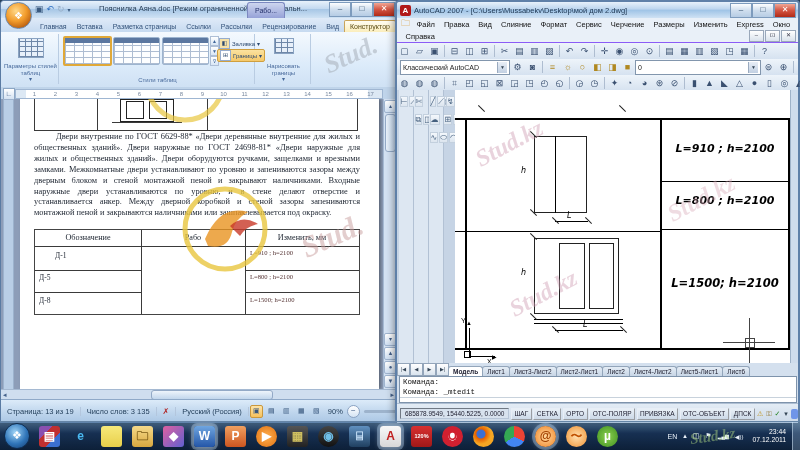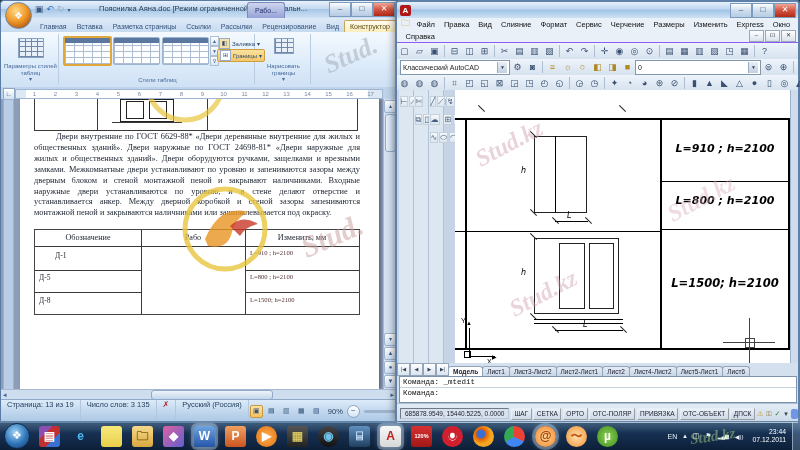--- a/index.html
+++ b/index.html
@@ -44,21 +44,21 @@
   #vruler{position:absolute;left:2px;top:0;width:9px;height:100%;background:#b9cee6;border:1px solid #9cb2cd}
   #wpage{position:absolute;left:19px;top:0;width:359px;height:290px;background:#fff;box-shadow:2px 0 3px rgba(0,0,0,.35)}
   .dline{position:absolute;background:#3a3a3a}
   #wpar{position:absolute;left:14px;top:33px;width:326px;font-family:"Liberation Serif",serif;font-size:8.4px;line-height:10.9px;text-align:justify;text-indent:22px;color:#1c2430}
   .wtbl{position:absolute;font-family:"Liberation Serif",serif;color:#1c2430}
   #wvscroll{position:absolute;right:1px;top:0;width:13px;height:100%;background:#d3e1f2;border-left:1px solid #a5b9d2}
   .sbtn{width:11px;height:11px;margin:1px auto;border:1px solid #9fb4cf;border-radius:2px;background:linear-gradient(#fff,#cfdff2);font-size:6px;text-align:center;line-height:10px;color:#44618a}
   #wvthumb{width:9px;height:36px;margin:1px auto;border:1px solid #93a9c6;border-radius:3px;background:linear-gradient(90deg,#e9f1fa,#c2d6ec)}
   #whscroll{position:absolute;left:0;top:388px;width:100%;height:10px;background:#cfdeef;border-top:1px solid #a5b9d2;display:flex;align-items:center}
   #whthumb{position:absolute;left:150px;width:120px;height:8px;border:1px solid #93a9c6;border-radius:3px;background:linear-gradient(#eef4fb,#c2d6ec)}
-  #wstatus{position:absolute;left:0;top:398px;width:100%;height:22px;background:linear-gradient(#dcebf9,#bdd4ec 60%,#acc8e5);border-top:1px solid #8fa9c8;display:flex;font-size:7.5px;color:#1f3b57}
+  #wstatus{position:absolute;left:0;top:398px;width:100%;height:22px;background:linear-gradient(#dcebf9,#bdd4ec 60%,#acc8e5);border-top:1px solid #8fa9c8;display:flex;align-items:center;font-size:7.5px;color:#1f3b57}
   .stseg{padding:0 6px;border-right:1px solid #b3c6dd;white-space:nowrap}
   .viewbtn{width:11px;height:11px;margin:0 1px;border:1px solid transparent;font-size:7px;line-height:10px;text-align:center;color:#39587e}
   .viewbtn.on{background:linear-gradient(#fde3a7,#f6c15c);border-color:#c9973c;border-radius:2px}
   .zslider{width:74px;height:3px;background:#9db3cc;border-radius:2px;margin:0 4px;position:relative}
   .zknob{position:absolute;left:34px;top:-3px;width:7px;height:9px;background:linear-gradient(#fff,#cddff1);border:1px solid #8aa2c2;border-radius:2px}
   .zpm{width:11px;height:11px;border-radius:50%;border:1px solid #8aa2c2;background:linear-gradient(#fff,#d5e4f4);text-align:center;line-height:9px;font-size:8px;color:#44618a}
   
   .wmark{position:absolute;font-family:"Liberation Serif",serif;font-weight:bold;font-style:italic;pointer-events:none}
   
   #acad{position:absolute;left:395px;top:0;width:405px;height:422px;background:#d4e0ee;border:2px solid #5f80a8;border-radius:4px 4px 0 0;box-sizing:border-box;box-shadow:0 0 8px rgba(0,0,0,.5);z-index:2}
@@ -282,20 +282,21 @@
             <span class="zknob"></span>
           </span>
         <span class="zpm">+</span>
       </span>
     </div>
   </section>
 
   <section id="acad">
     <div id="atitle">
       <span id="aicon">A</span>
+      <span id="atitletext">AutoCAD 2007 - [C:\Users\Mussabekv\Desktop\мой дом 2.dwg]</span>
       <div class="winbtns" style="position:static;margin-left:auto;margin-right:2px">
         <span class="wb">–</span>
         <span class="wb">□</span>
         <span class="wb close">✕</span>
       </div>
     </div>
     <div id="amenu">
       <div class="mrow">
         <span class="gi" data-glyph="🗀" style="color:#d59020;font-size:9px;margin-right:2px"></span>
         <span style="display:flex">
@@ -491,22 +492,22 @@
           <span class="ltab">Лист1</span>
           <span class="ltab">Лист3-Лист2</span>
           <span class="ltab">Лист2-Лист1</span>
           <span class="ltab">Лист2</span>
           <span class="ltab">Лист4-Лист2</span>
           <span class="ltab">Лист5-Лист1</span>
           <span class="ltab">Лист6</span>
         </span>
     </div>
     <div id="acmd">
+      <div style="padding:1px 3px">Команда:</div>
       <div style="padding:1px 3px;border-bottom:1px solid #c8d2dc">Команда: _mtedit</div>
-      <div style="padding:1px 3px">Команда:</div>
 
     </div>
     <div id="astatus">
       <span id="acoords">685878.9549, 15440.5225, 0.0000</span>
       <span style="display:flex">
           <span class="tgl">ШАГ</span>
           <span class="tgl">СЕТКА</span>
           <span class="tgl">ОРТО</span>
           <span class="tgl">ОТС-ПОЛЯР</span>
           <span class="tgl">ПРИВЯЗКА</span>

